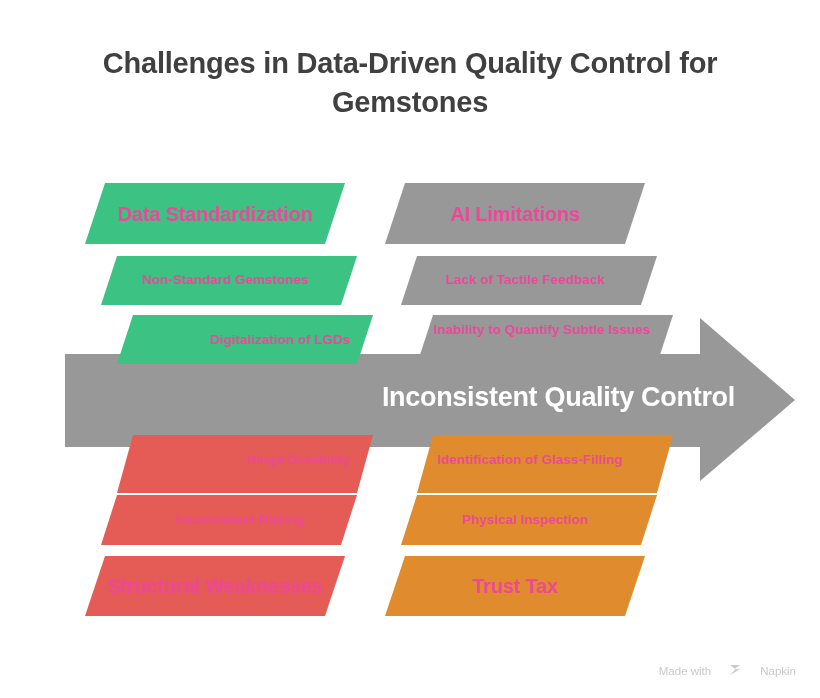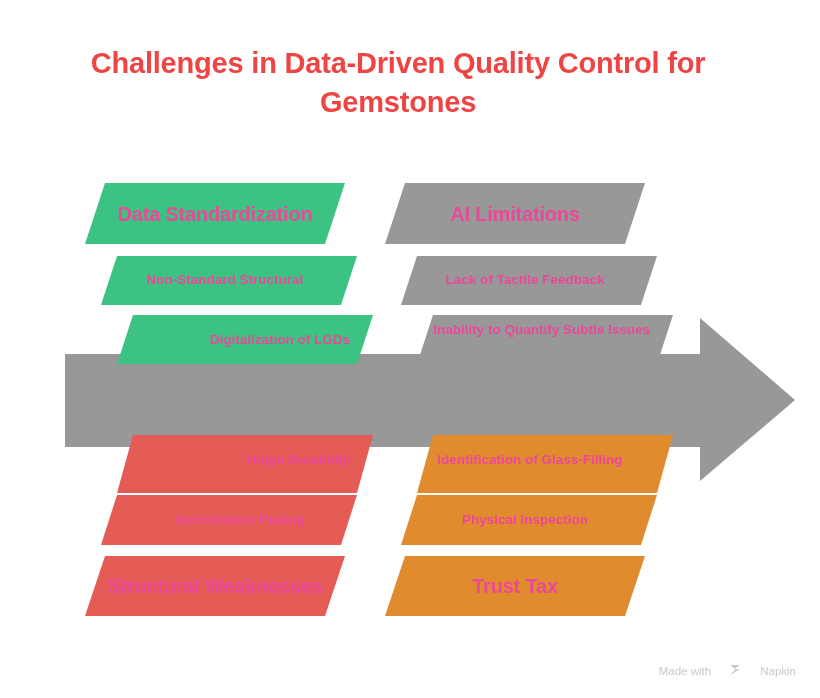--- a/index.html
+++ b/index.html
@@ -16,28 +16,28 @@
     position: relative;
     width: 820px;
     height: 698px;
     background: #ffffff;
     overflow: hidden;
   }
 
   
   #title {
     position: absolute;
-    left: 78px;
+    left: 90px;
     top: 44px;
     width: 640px;
     text-align: center;
     font-size: 29px;
     font-weight: bold;
     line-height: 1.35;
-    color: #ef4444;
+    color: #404040;
     letter-spacing: -0.2px;
   }
 
   
   #diagram {
     position: absolute;
     left: 0;
     top: 0;
     width: 820px;
     height: 698px;
@@ -124,23 +124,24 @@
 
       <polygon fill="#E55B56" points="133,435 373,435 357,493 117,493"></polygon>
       <polygon fill="#E55B56" points="117,495 357,495 341,545 101,545"></polygon>
       <polygon fill="#E55B56" points="105,556 345,556 325,616 85,616"></polygon>
 
       <polygon fill="#E08B2E" points="433,435 673,435 657,493 417,493"></polygon>
       <polygon fill="#E08B2E" points="417,495 657,495 641,545 401,545"></polygon>
       <polygon fill="#E08B2E" points="405,556 645,556 625,616 385,616"></polygon>
     </svg>
 
+    <div id="spine-label">Inconsistent Quality Control</div>
 
     <div class="node-label big center" style="left:100px; top:202px; width:230px;">Data Standardization</div>
-    <div class="node-label small center" style="left:105px; top:272px; width:240px;">Non-Standard Structural</div>
+    <div class="node-label small center" style="left:105px; top:272px; width:240px;">Non-Standard Gemstones</div>
     <div class="node-label small right" style="left:110px; top:332px; width:240px;">Digitalization of LGDs</div>
 
     <div class="node-label big center" style="left:400px; top:202px; width:230px;">AI Limitations</div>
     <div class="node-label small right" style="left:420px; top:322px; width:230px;">Inability to Quantify Subtle Issues</div>
     <div class="node-label small center" style="left:405px; top:272px; width:240px;">Lack of Tactile Feedback</div>
 
     <div class="node-label small right" style="left:110px; top:452px; width:240px;">Hinge Durability</div>
     <div class="node-label small center" style="left:120px; top:512px; width:240px;">Inconsistent Plating</div>
     <div class="node-label big center" style="left:100px; top:574px; width:230px;">Structural Weaknesses</div>
 

